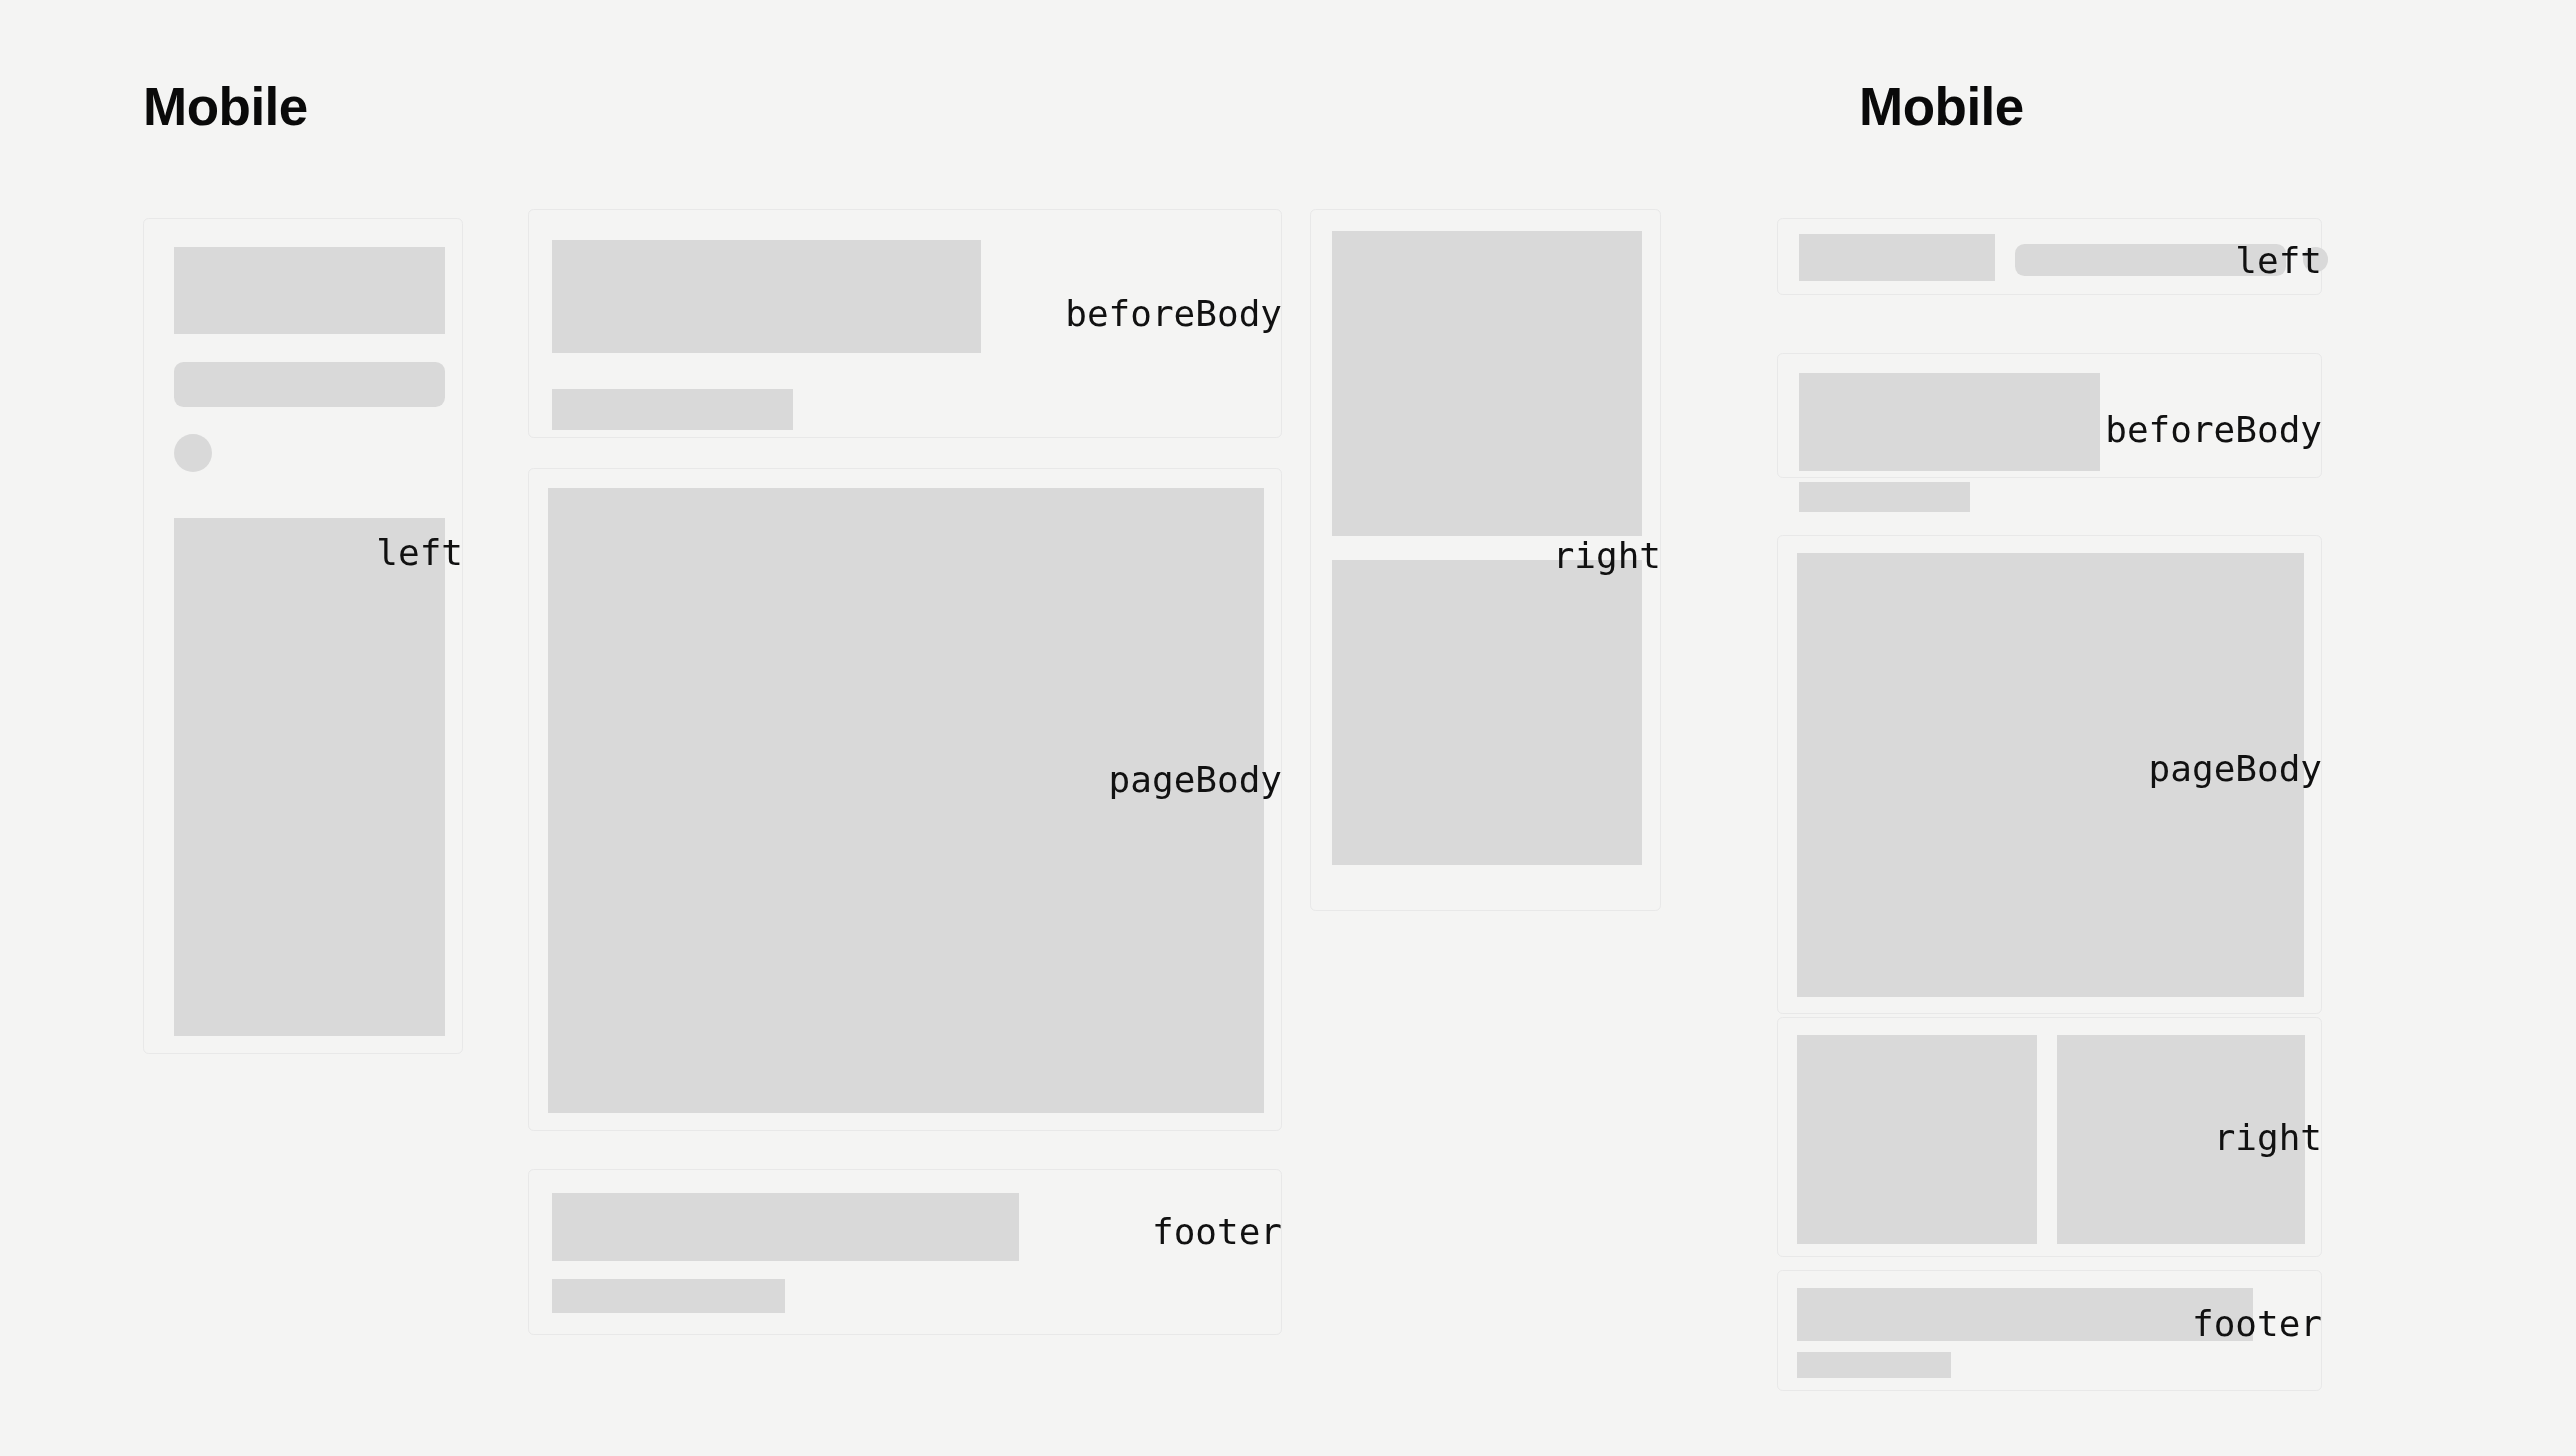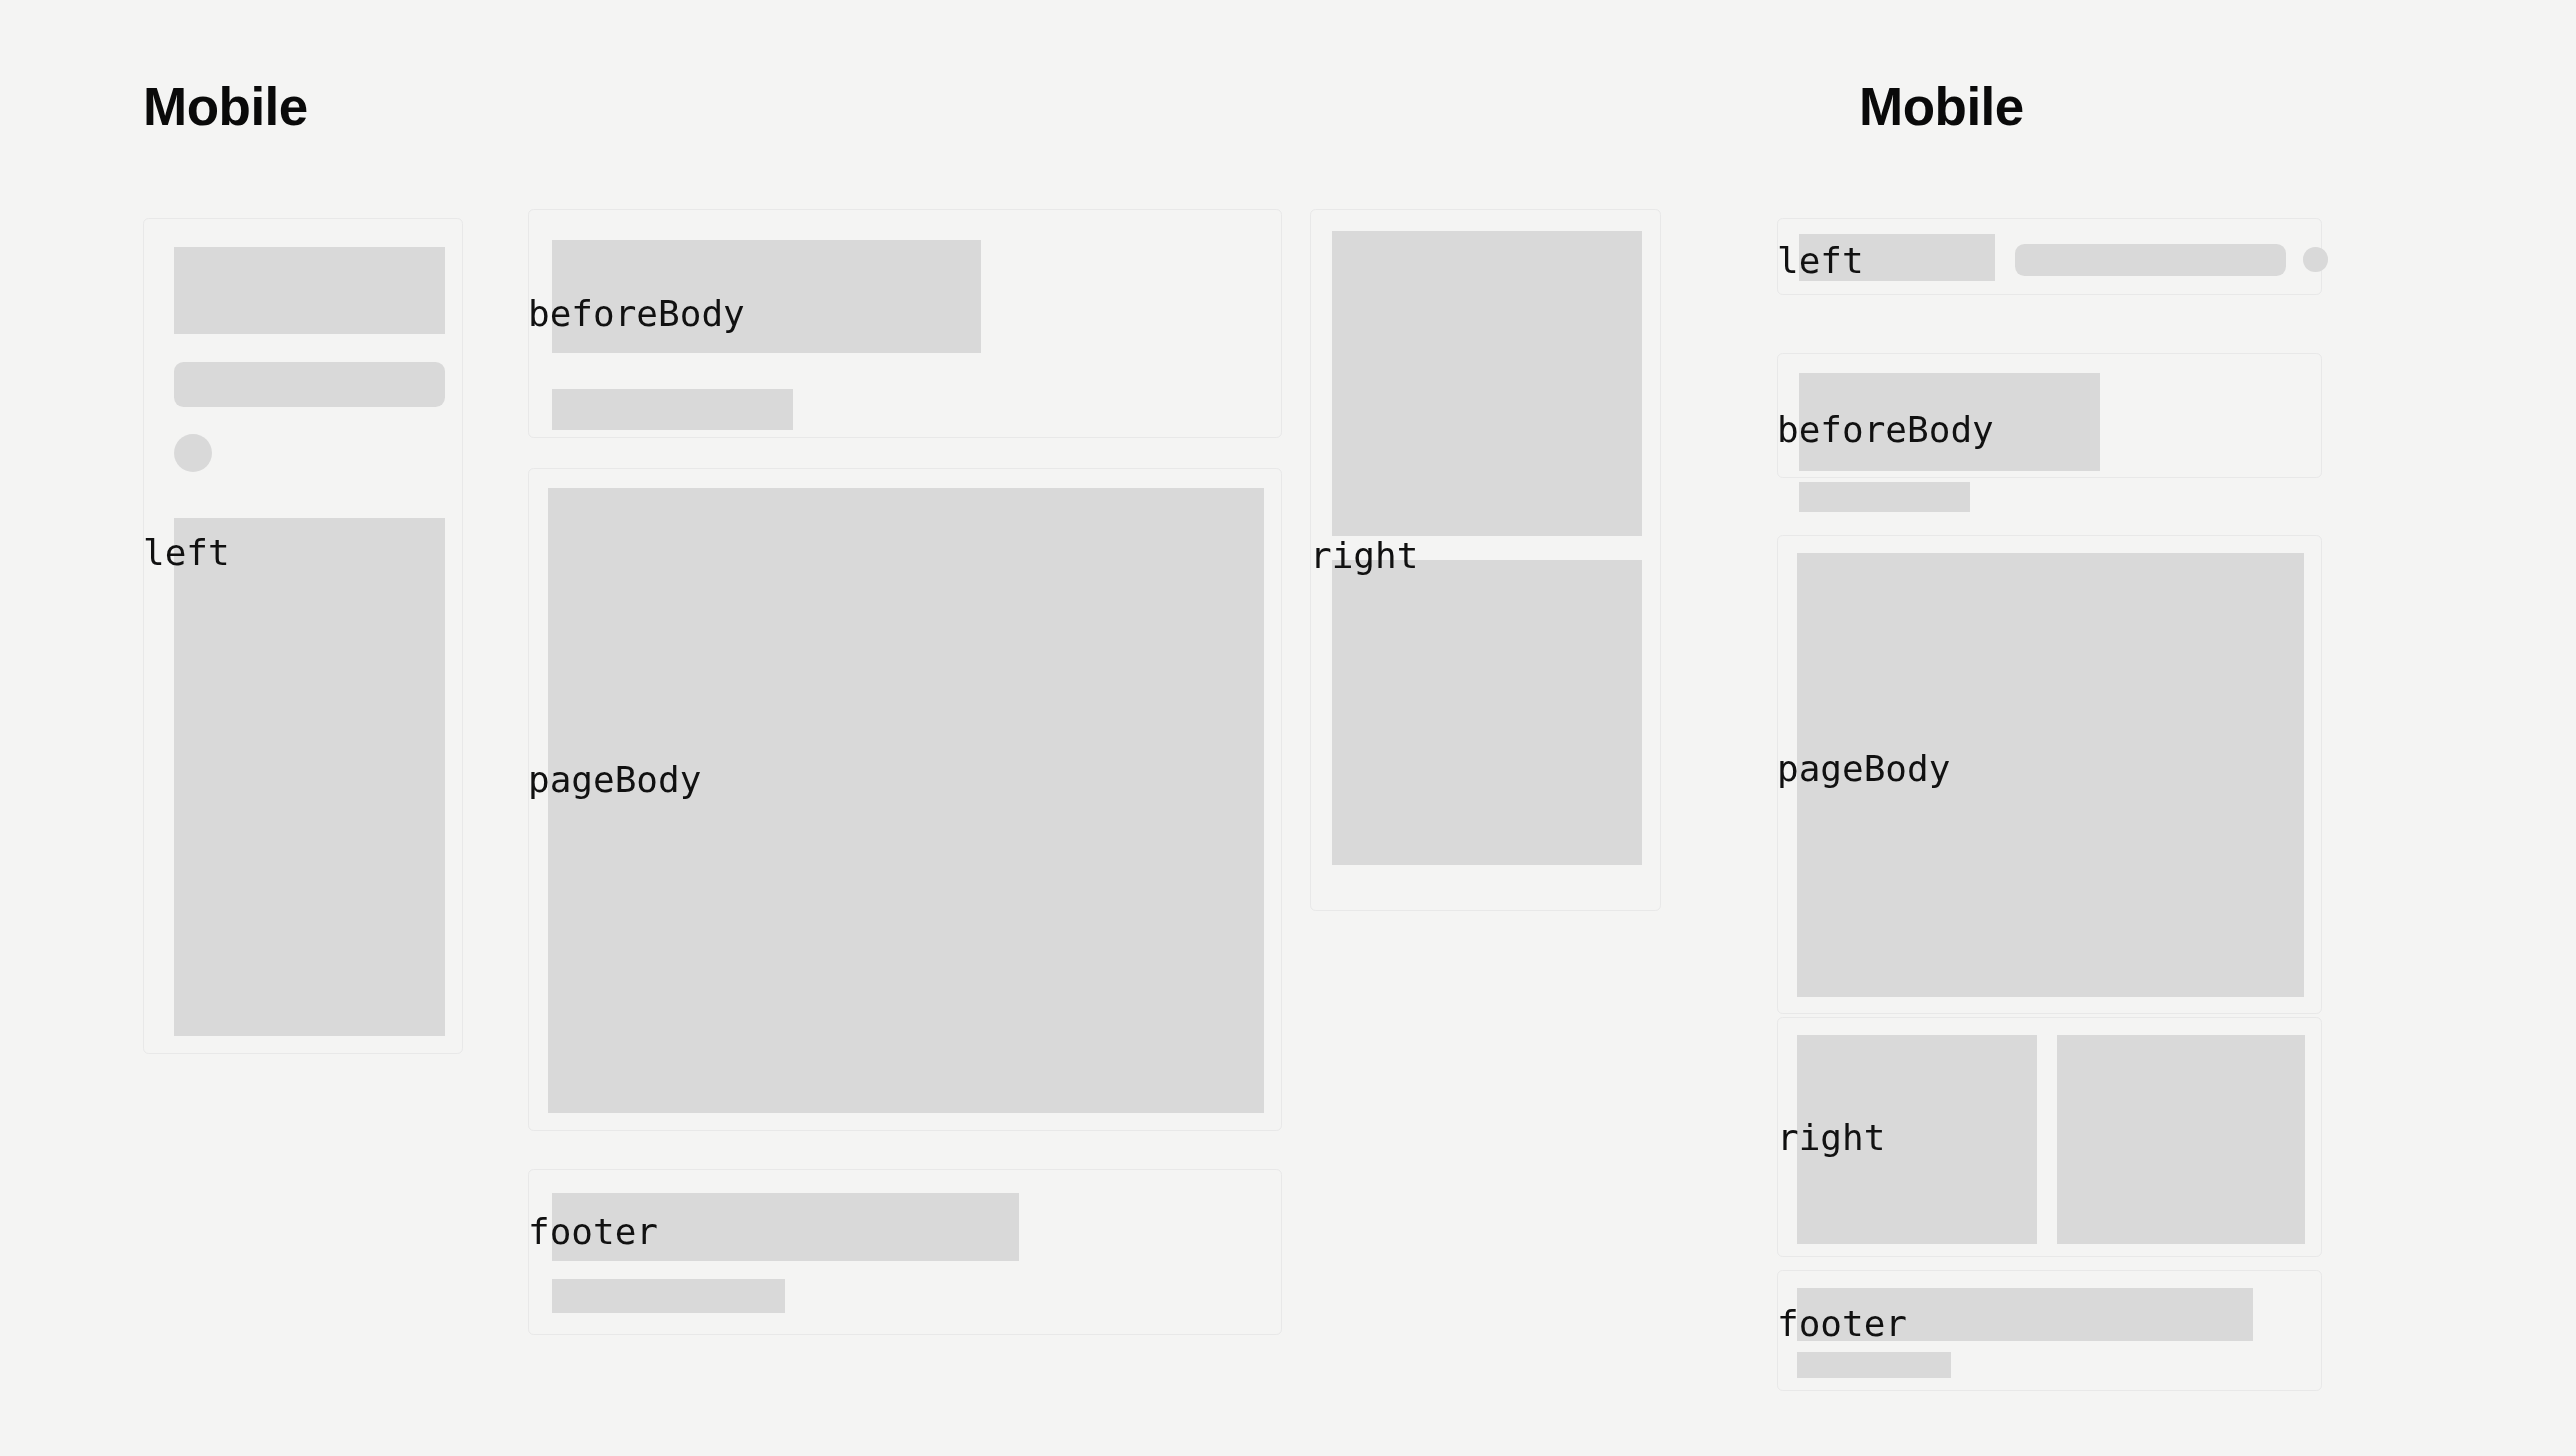--- a/index.html
+++ b/index.html
@@ -50,21 +50,21 @@
     background: #d9d9d9;
   }
   .blk.rounded { border-radius: 9.4px; }
   .blk.dot { border-radius: 50%; }
 
   
   .region-label {
     position: absolute;
     left: 0;
     width: 100%;
-    text-align: left;
+    text-align: right;
     font-family: "DejaVu Sans Mono", "Liberation Mono", monospace;
     font-size: 36px;
     line-height: 1;
     color: #111111;
     white-space: nowrap;
     pointer-events: none;
   }
 
   
   #desktop-left-panel { left: 143px; top: 218px; width: 320px; height: 836px; }

